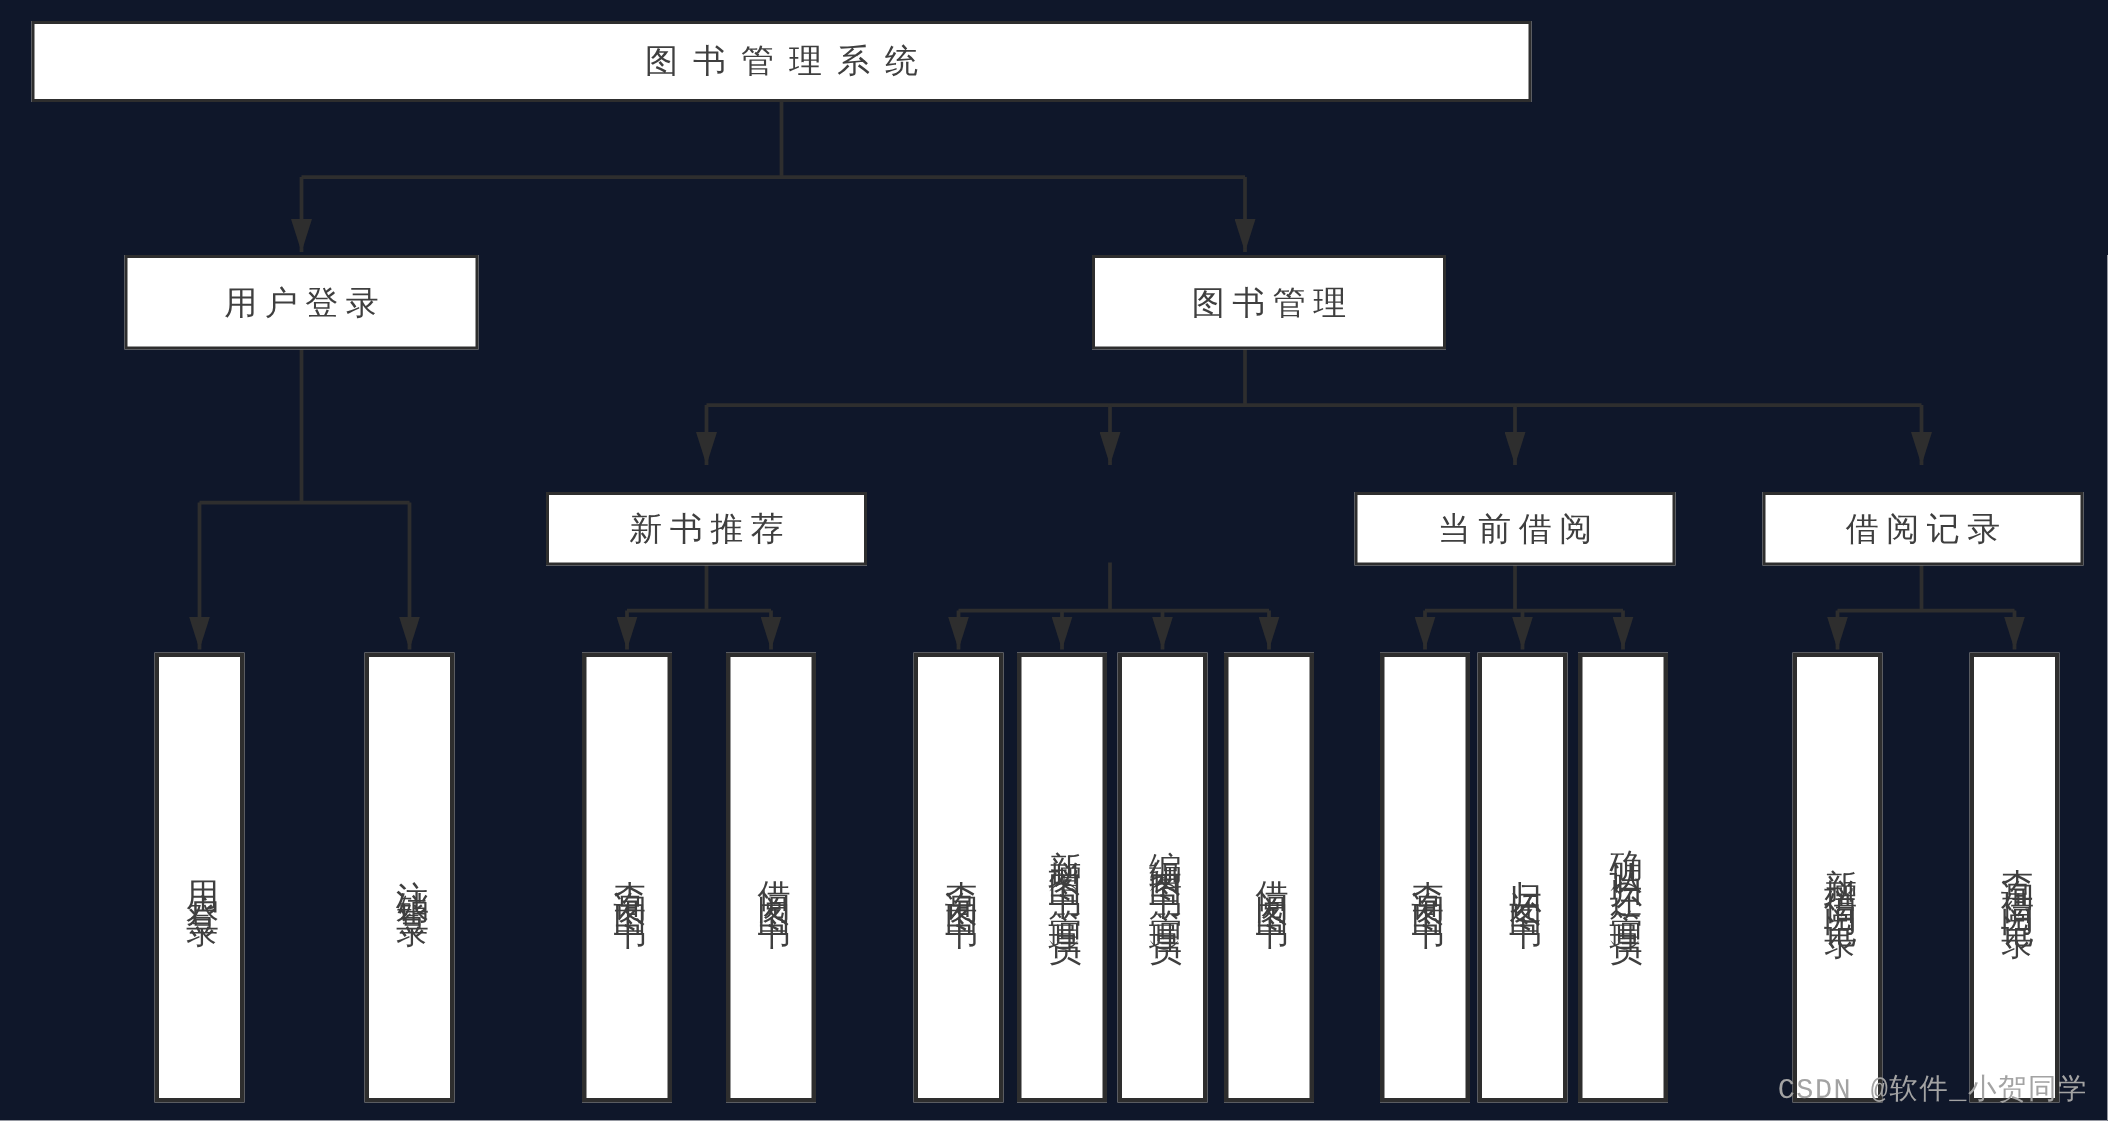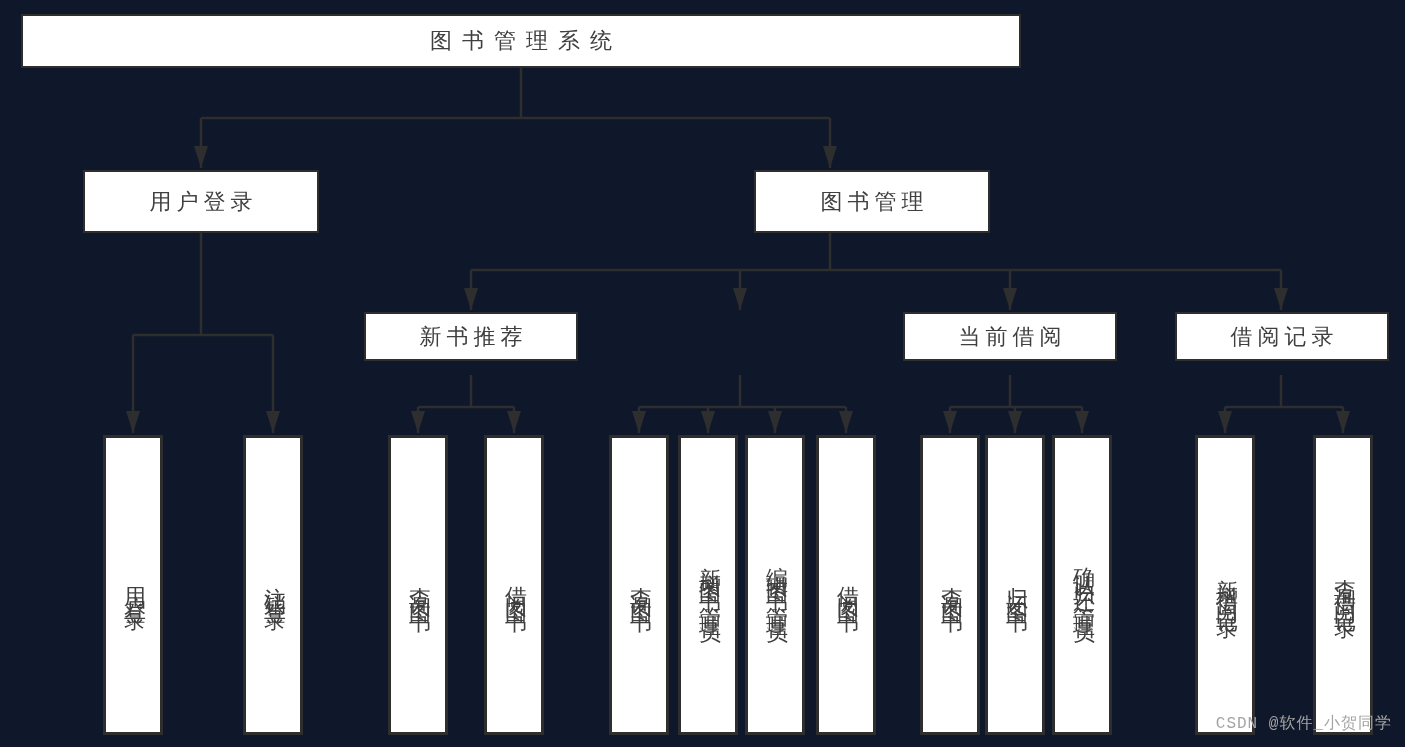--- a/index.html
+++ b/index.html
@@ -35,38 +35,38 @@
     letter-spacing: 5px;
     text-indent: 5px; 
     white-space: nowrap;
   }
   .node.root {
     left: 21px; top: 14px; width: 1000px; height: 54px;
     letter-spacing: 10px;
     text-indent: 10px;
   }
   .node.lvl2 { top: 170px; width: 236px; height: 63px; }
-  .node.lvl3 { top: 312px; width: 214px; height: 49px; }
+  .node.lvl3 { top: 328px; width: 214px; height: 49px; }
   .node.leaf {
     top: 435px; width: 60px; height: 300px;
     border-width: 3px;
     letter-spacing: 0;
     text-indent: 0;
   }
   .leaf .vtext {
     writing-mode: vertical-rl;
     text-orientation: mixed;
     letter-spacing: 8px;
     line-height: 1;
   }
   #watermark {
     position: absolute;
     right: 13px;
     top: 713px;
-    font-size: 16px;
+    font-size: 19px;
     letter-spacing: 1px;
     color: #a3a3a3;
     white-space: nowrap;
   }
 </style>
 </head>
 <body>
 
 <div id="canvas">
 
@@ -116,21 +116,21 @@
       <line x1="1281" y1="375" x2="1281" y2="407"></line>
       <line x1="1225" y1="407" x2="1343" y2="407"></line>
       <line x1="1225" y1="407" x2="1225" y2="433" marker-end="url(#arr)"></line>
       <line x1="1343" y1="407" x2="1343" y2="433" marker-end="url(#arr)"></line>
     </g>
   </svg>
 
   <div class="node root">图书管理系统</div>
 
   <div class="node lvl2" style="left:83px;">用户登录</div>
-  <div class="node lvl2" style="left:754px;">图书管理</div>
+  <div class="node lvl2" style="left:728px;">图书管理</div>
 
   <div class="node lvl3" style="left:364px;">新书推荐</div>
   <div class="node lvl3" style="left:903px;text-align:center;">当前借阅</div>
   <div class="node lvl3" style="left:1175px;">借阅记录</div>
 
   <div class="node leaf" style="left:103px;">
     <span class="vtext">用户登录</span>
   </div>
   <div class="node leaf" style="left:243px;">
     <span class="vtext">注销登录</span>

